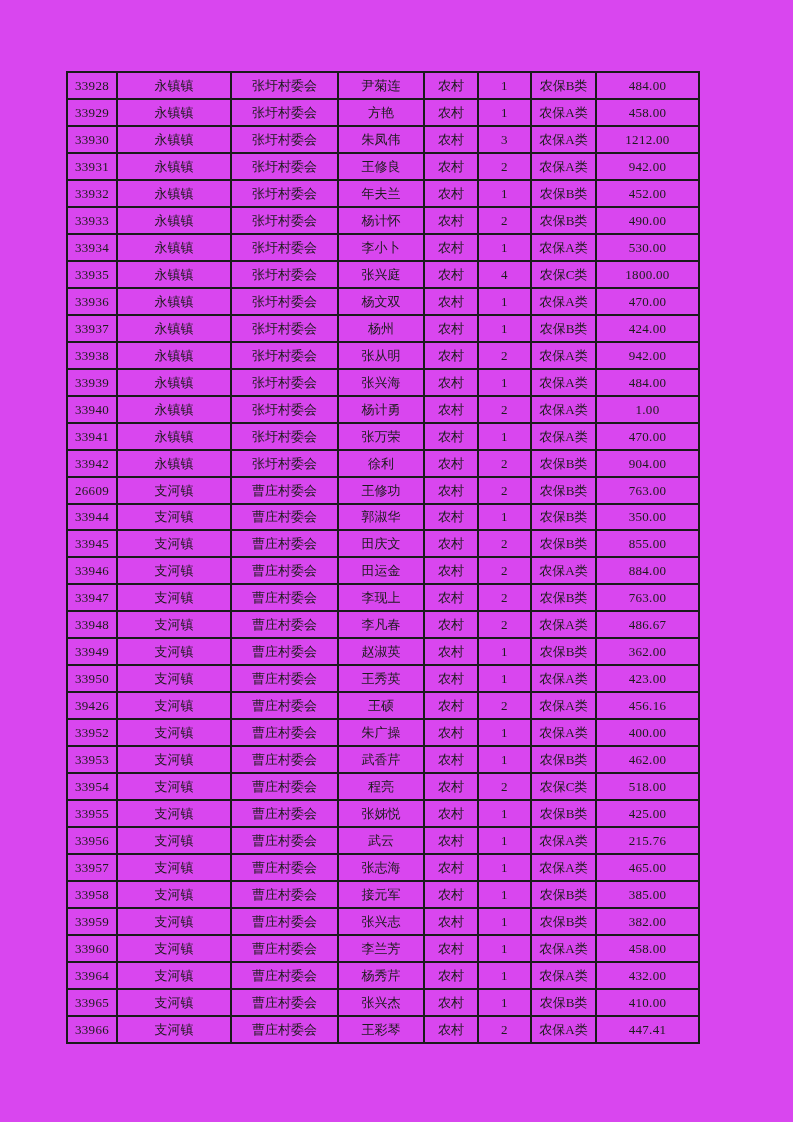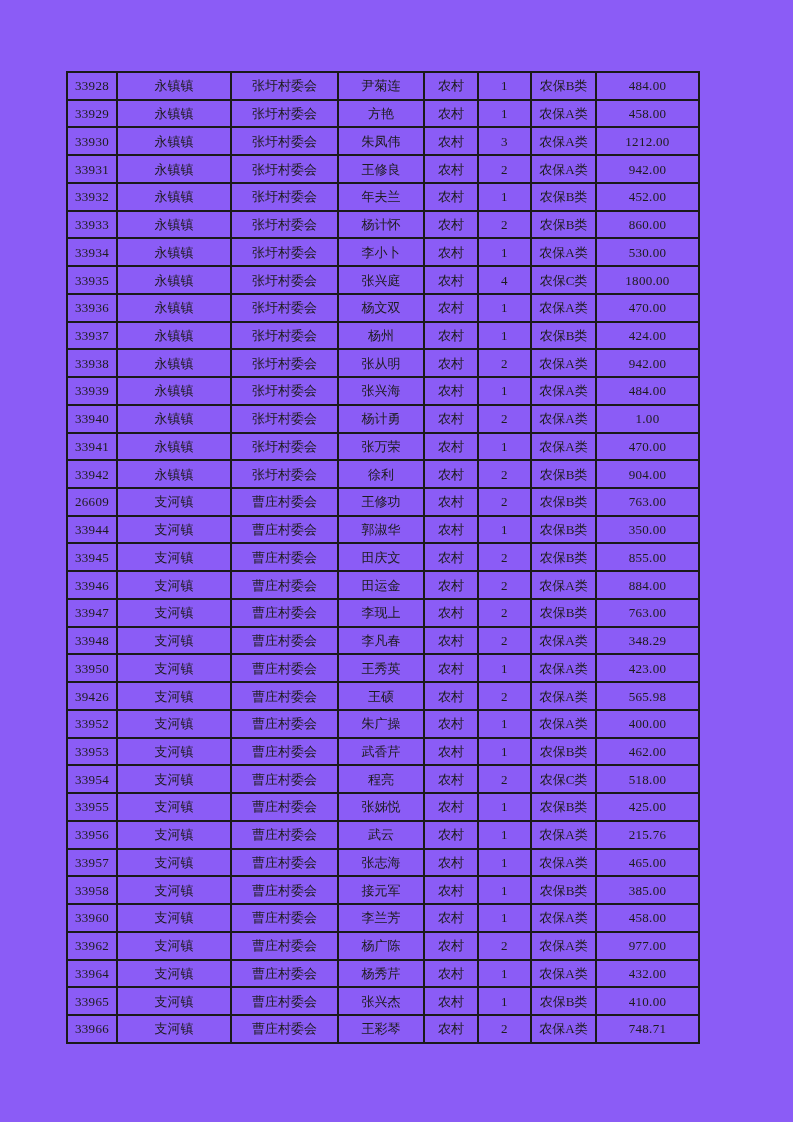--- a/index.html
+++ b/index.html
@@ -12,21 +12,21 @@
     height: 1122px;
     position: relative;
     font-family: "Liberation Serif", "DejaVu Serif", serif;
     overflow: hidden;
   }
   .sheet {
     position: absolute;
     left: 0; top: 0;
     width: 793px;
     height: 1122px;
-    background: #8b5cf6;
+    background: #d946ef;
   }
   table.records {
     position: absolute;
     left: 66px;
     top: 71px;
     width: 632px;
     height: 973px;
     border-collapse: collapse;
     table-layout: fixed;
   }
@@ -116,21 +116,21 @@
           <td class="num">452.00</td>
         </tr>
         <tr>
           <td class="num">33933</td>
           <td>永镇镇</td>
           <td>张圩村委会</td>
           <td>杨计怀</td>
           <td>农村</td>
           <td class="num">2</td>
           <td>农保B类</td>
-          <td class="num">860.00</td>
+          <td class="num">490.00</td>
         </tr>
         <tr>
           <td class="num">33934</td>
           <td>永镇镇</td>
           <td>张圩村委会</td>
           <td>李小卜</td>
           <td>农村</td>
           <td class="num">1</td>
           <td>农保A类</td>
           <td class="num">530.00</td>
@@ -266,41 +266,51 @@
           <td class="num">763.00</td>
         </tr>
         <tr>
           <td class="num">33948</td>
           <td>支河镇</td>
           <td>曹庄村委会</td>
           <td>李凡春</td>
           <td>农村</td>
           <td class="num">2</td>
           <td>农保A类</td>
-          <td class="num">348.29</td>
+          <td class="num">486.67</td>
+        </tr>
+        <tr>
+          <td class="num">33949</td>
+          <td>支河镇</td>
+          <td>曹庄村委会</td>
+          <td>赵淑英</td>
+          <td>农村</td>
+          <td class="num">1</td>
+          <td>农保B类</td>
+          <td class="num">362.00</td>
         </tr>
         <tr>
           <td class="num">33950</td>
           <td>支河镇</td>
           <td>曹庄村委会</td>
           <td>王秀英</td>
           <td>农村</td>
           <td class="num">1</td>
           <td>农保A类</td>
           <td class="num">423.00</td>
         </tr>
         <tr>
           <td class="num">39426</td>
           <td>支河镇</td>
           <td>曹庄村委会</td>
           <td>王硕</td>
           <td>农村</td>
           <td class="num">2</td>
           <td>农保A类</td>
-          <td class="num">565.98</td>
+          <td class="num">456.16</td>
         </tr>
         <tr>
           <td class="num">33952</td>
           <td>支河镇</td>
           <td>曹庄村委会</td>
           <td>朱广操</td>
           <td>农村</td>
           <td class="num">1</td>
           <td>农保A类</td>
           <td class="num">400.00</td>
@@ -359,40 +369,40 @@
           <td class="num">33958</td>
           <td>支河镇</td>
           <td>曹庄村委会</td>
           <td>接元军</td>
           <td>农村</td>
           <td class="num">1</td>
           <td>农保B类</td>
           <td class="num">385.00</td>
         </tr>
         <tr>
+          <td class="num">33959</td>
+          <td>支河镇</td>
+          <td>曹庄村委会</td>
+          <td>张兴志</td>
+          <td>农村</td>
+          <td class="num">1</td>
+          <td>农保B类</td>
+          <td class="num">382.00</td>
+        </tr>
+        <tr>
           <td class="num">33960</td>
           <td>支河镇</td>
           <td>曹庄村委会</td>
           <td>李兰芳</td>
           <td>农村</td>
           <td class="num">1</td>
           <td>农保A类</td>
           <td class="num">458.00</td>
         </tr>
         <tr>
-          <td class="num">33962</td>
-          <td>支河镇</td>
-          <td>曹庄村委会</td>
-          <td>杨广陈</td>
-          <td>农村</td>
-          <td class="num">2</td>
-          <td>农保A类</td>
-          <td class="num">977.00</td>
-        </tr>
-        <tr>
           <td class="num">33964</td>
           <td>支河镇</td>
           <td>曹庄村委会</td>
           <td>杨秀芹</td>
           <td>农村</td>
           <td class="num">1</td>
           <td>农保A类</td>
           <td class="num">432.00</td>
         </tr>
         <tr>
@@ -406,17 +416,17 @@
           <td class="num">410.00</td>
         </tr>
         <tr>
           <td class="num">33966</td>
           <td>支河镇</td>
           <td>曹庄村委会</td>
           <td>王彩琴</td>
           <td>农村</td>
           <td class="num">2</td>
           <td>农保A类</td>
-          <td class="num">748.71</td>
+          <td class="num">447.41</td>
         </tr>
       </tbody>
   </table>
 </div>
 
 </body></html>

